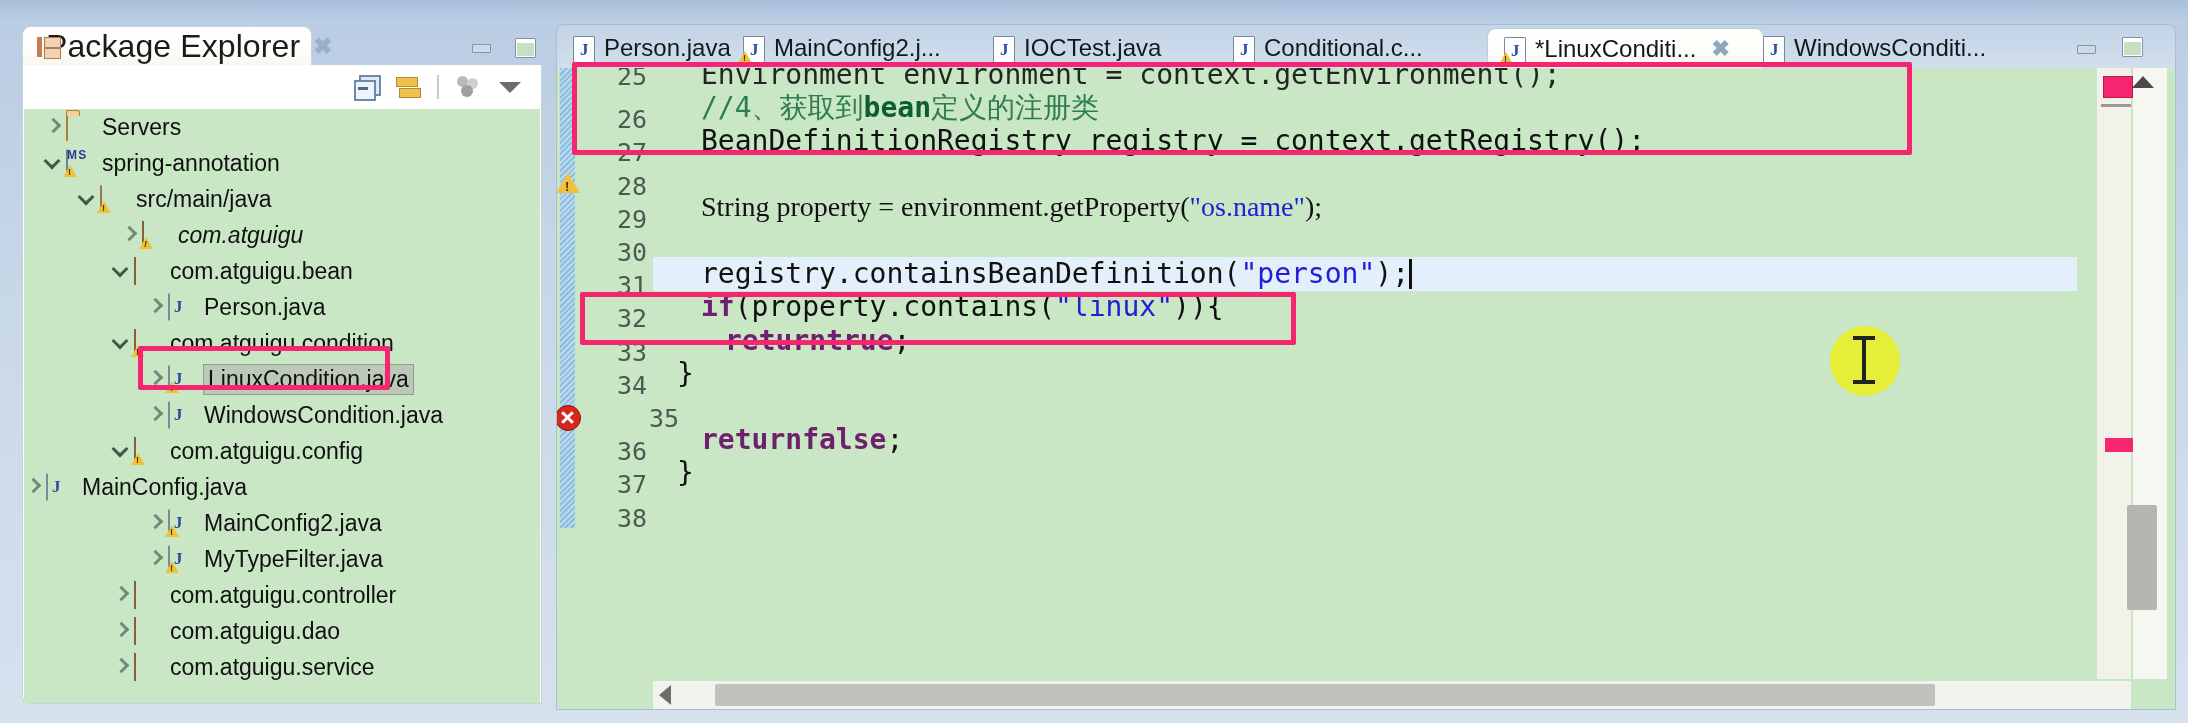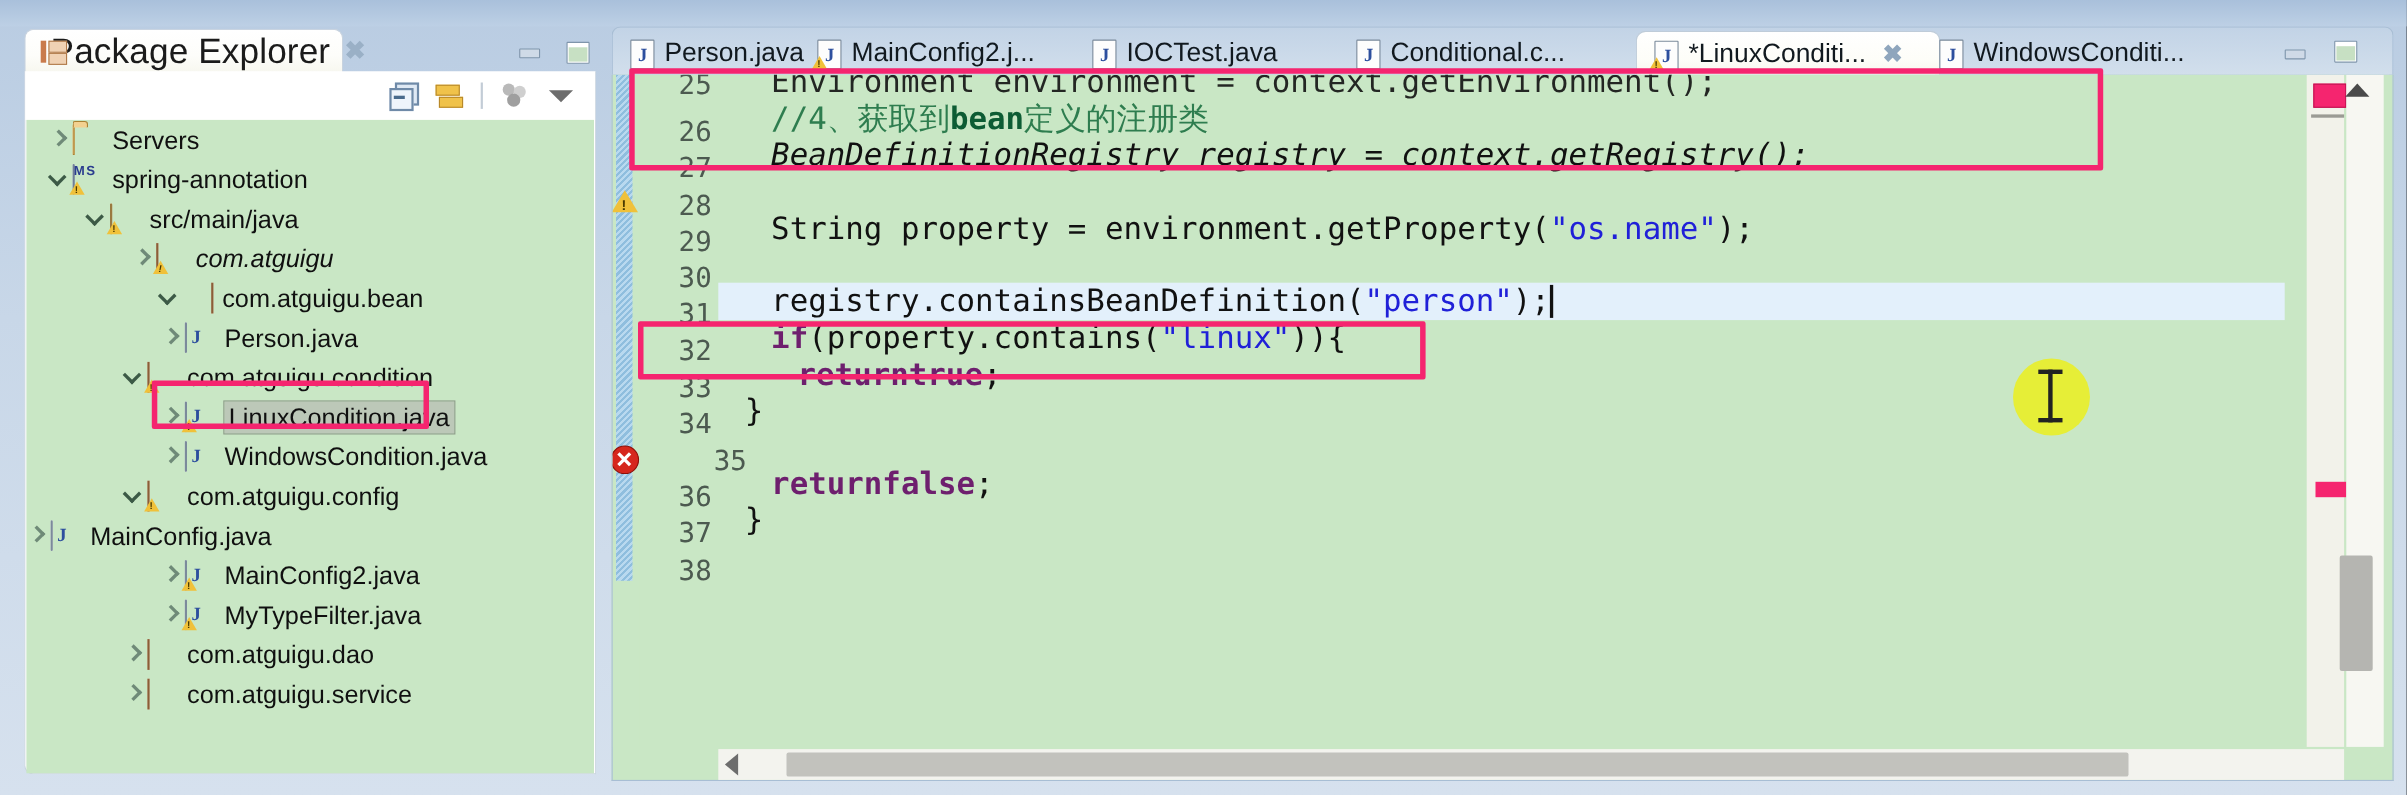--- a/index.html
+++ b/index.html
@@ -330,21 +330,21 @@
             <div class="trow" style="padding-left: 54px;">
               <span class="arrow down"></span>
               <span class="ic"><span class="ic-pkgsrc"></span><span class="warnbadge"></span></span>
               <span class="lbl">src/main/java</span>
             </div>
             <div class="trow" style="padding-left: 96px; font-style: italic;">
               <span class="arrow right"></span>
               <span class="ic"><span class="ic-pkg"></span><span class="warnbadge"></span></span>
               <span class="lbl">com.atguigu</span>
             </div>
-            <div class="trow" style="padding-left: 120px; text-align: right;">
+            <div class="trow" style="padding-left: 88px;">
               <span class="arrow down"></span>
               <span class="ic"><span class="ic-pkg"></span></span>
               <span class="lbl">com.atguigu.bean</span>
             </div>
             <div class="trow" style="padding-left: 122px;">
               <span class="arrow right"></span>
               <span class="ic"><span class="ic-java"></span></span>
               <span class="lbl">Person.java</span>
             </div>
             <div class="trow" style="padding-left: 88px;">
@@ -374,20 +374,25 @@
             </div>
             <div class="trow" style="padding-left: 122px;">
               <span class="arrow right"></span>
               <span class="ic"><span class="ic-java"></span><span class="warnbadge"></span></span>
               <span class="lbl">MainConfig2.java</span>
             </div>
             <div class="trow" style="padding-left: 122px;">
               <span class="arrow right"></span>
               <span class="ic"><span class="ic-java"></span><span class="warnbadge"></span></span>
               <span class="lbl">MyTypeFilter.java</span>
+            </div>
+            <div class="trow" style="padding-left: 88px;">
+              <span class="arrow right"></span>
+              <span class="ic"><span class="ic-pkg"></span></span>
+              <span class="lbl">com.atguigu.controller</span>
             </div>
             <div class="trow" style="padding-left: 88px;">
               <span class="arrow right"></span>
               <span class="ic"><span class="ic-pkg"></span></span>
               <span class="lbl">com.atguigu.dao</span>
             </div>
             <div class="trow" style="padding-left: 88px;">
               <span class="arrow right"></span>
               <span class="ic"><span class="ic-pkg"></span></span>
               <span class="lbl">com.atguigu.service</span>
@@ -452,28 +457,28 @@
           <div class="gutter-blue"></div>
         </div>
         <div class="linenum-col"></div>
         <div class="codecol" id="code">
             <div style="position: relative;">
               <div class="cline" style="padding-left: 48px; opacity: 0.9; margin-top: -10px;">Environment environment = context.getEnvironment();</div>
             </div>
             <div style="position: relative;">
               <div class="cline" style="padding-left: 48px;"><span class="cmt">//4、获取到<b>bean</b>定义的注册类</span></div>
             </div>
-            <div style="position: relative; font-style: italic;">
+            <div style="position: relative;">
               <div class="cline" style="padding-left: 48px;">BeanDefinitionRegistry registry = context.getRegistry();</div>
             </div>
             <div style="position: relative;">
               <div class="cline" style="padding-left: 0px;"></div>
             </div>
             <div style="position: relative;">
-              <div class="cline" style="padding-left: 48px;">String property = environment.getProperty(<span class="str">"os.name"</span>);</div>
+              <div class="cline" style="padding-left: 48px; font-family: Liberation Serif, serif;">String property = environment.getProperty(<span class="str">"os.name"</span>);</div>
             </div>
             <div style="position: relative;">
               <div class="cline" style="padding-left: 0px;"></div>
             </div>
             <div style="position: relative;">
               <div class="sel-line-full" style="top: 0px;"></div>
               <div class="cline" style="padding-left: 48px; position: relative;">registry.containsBeanDefinition(<span class="str">"person"</span>);<span class="caret"></span></div>
             </div>
             <div style="position: relative;">
               <div class="cline" style="padding-left: 48px;"><span class="kw">if</span>(property.contains(<span class="str">"linux"</span>)){</div>

